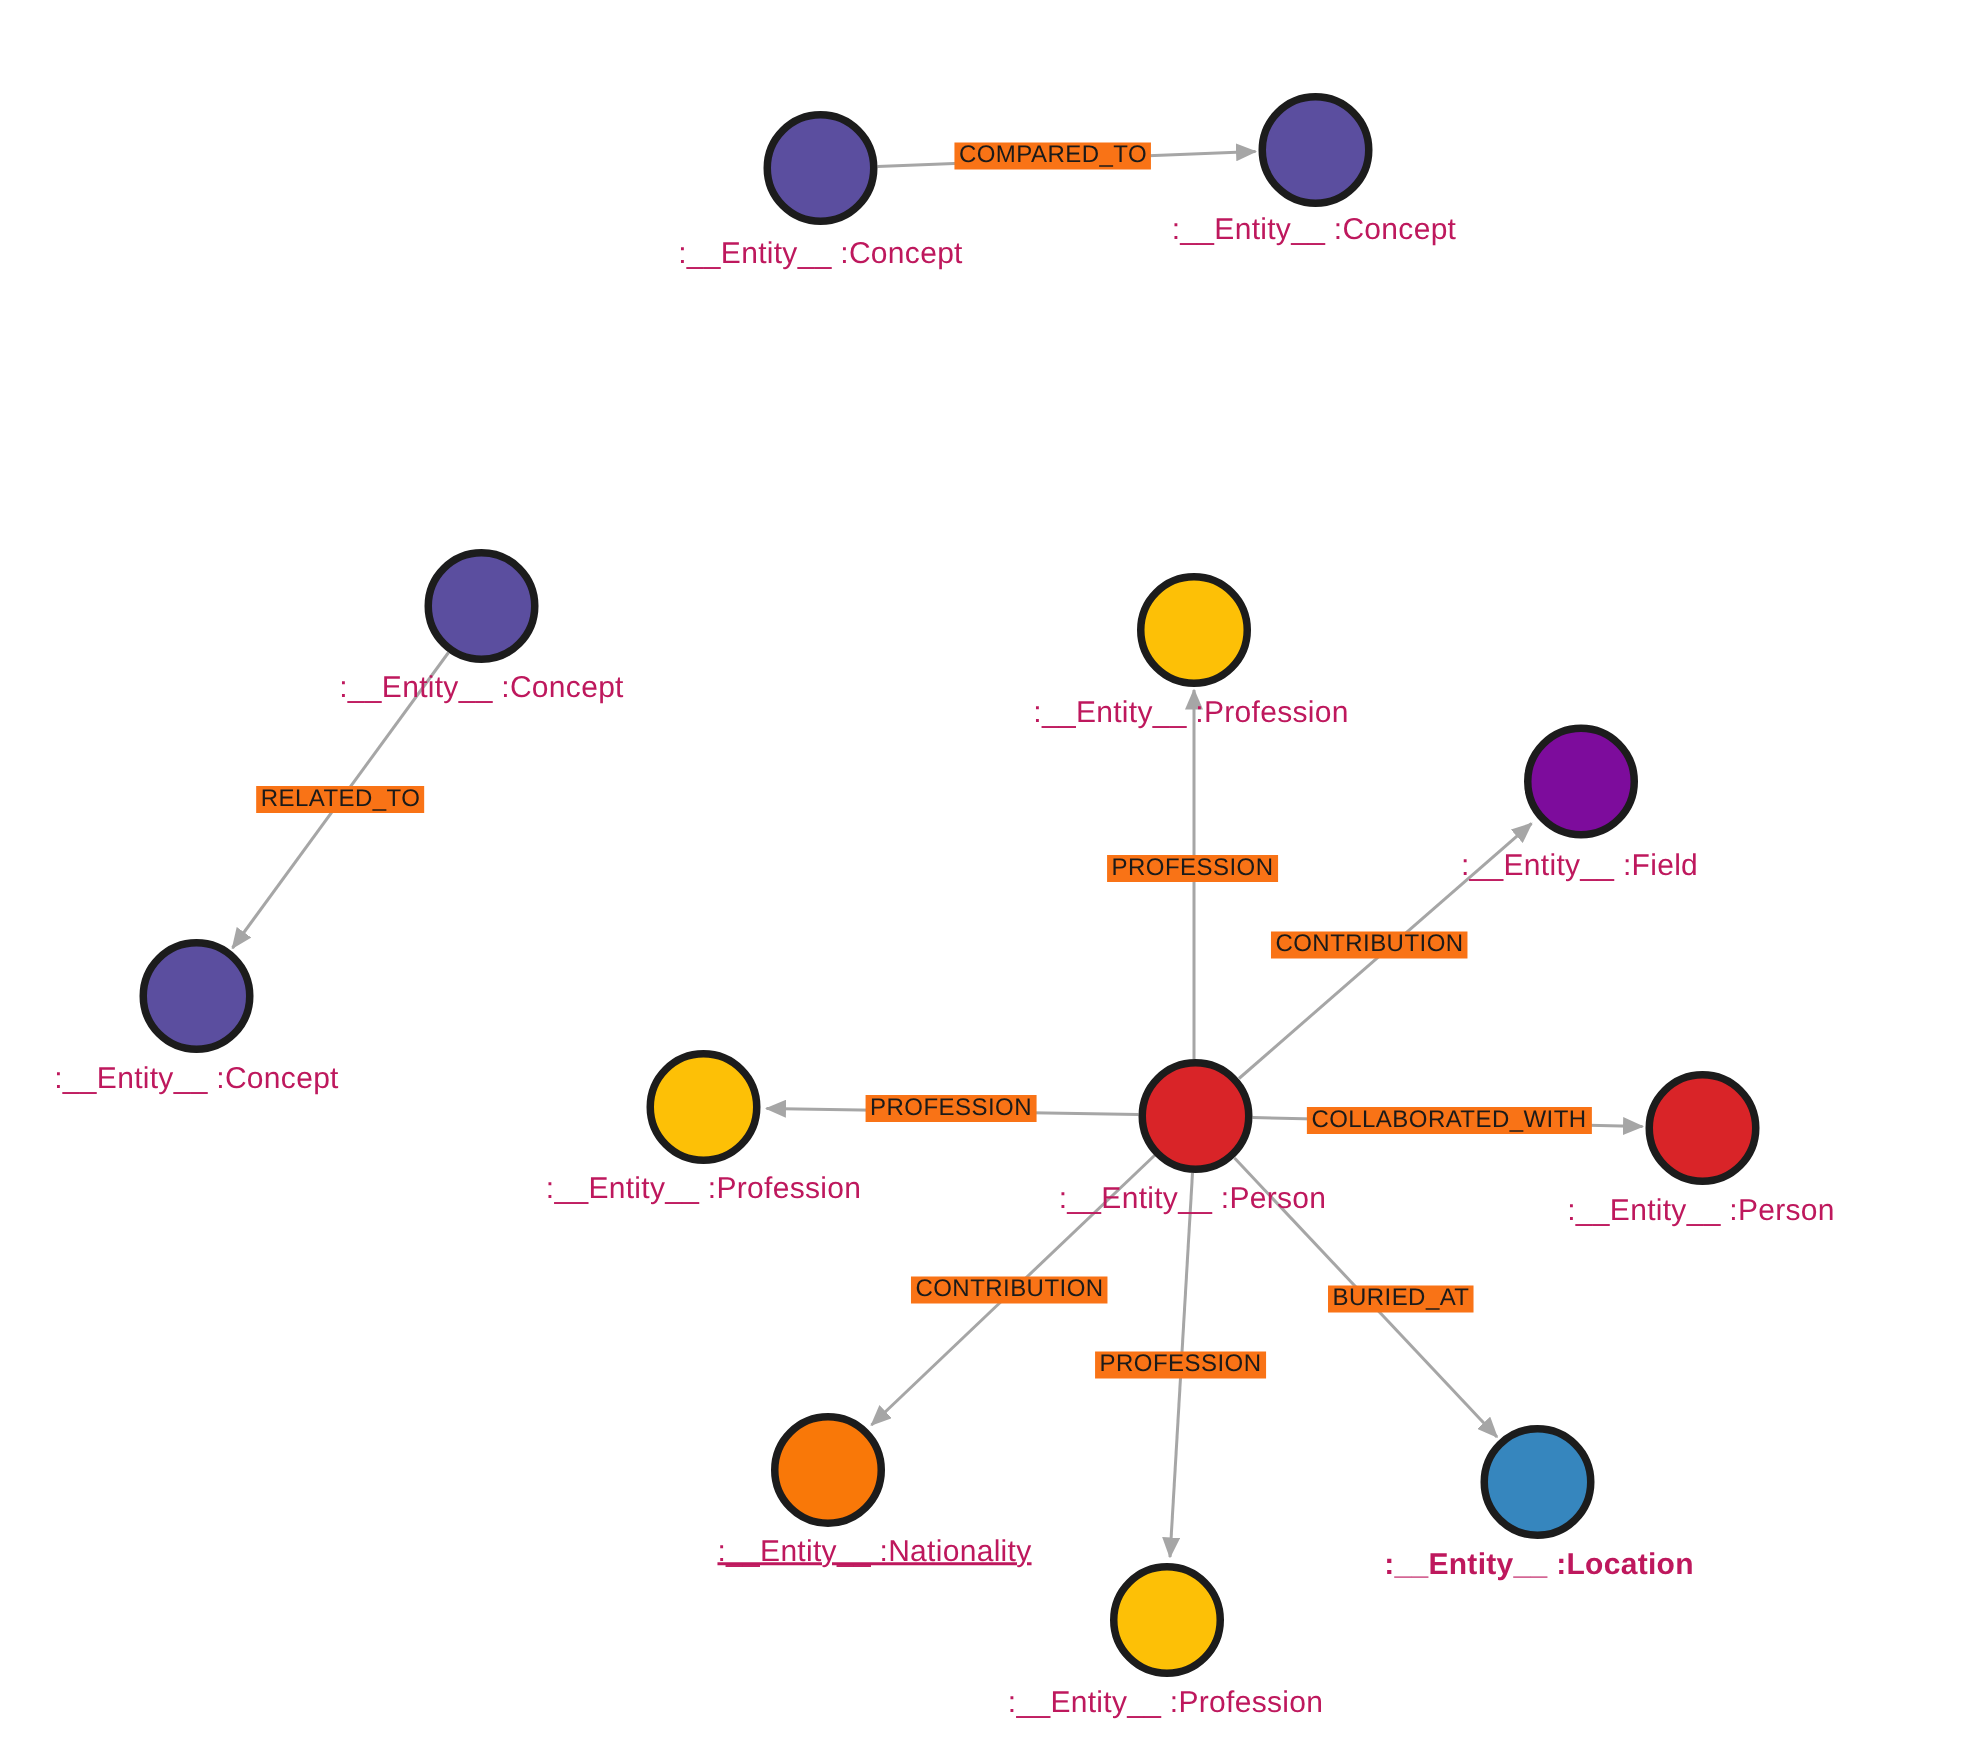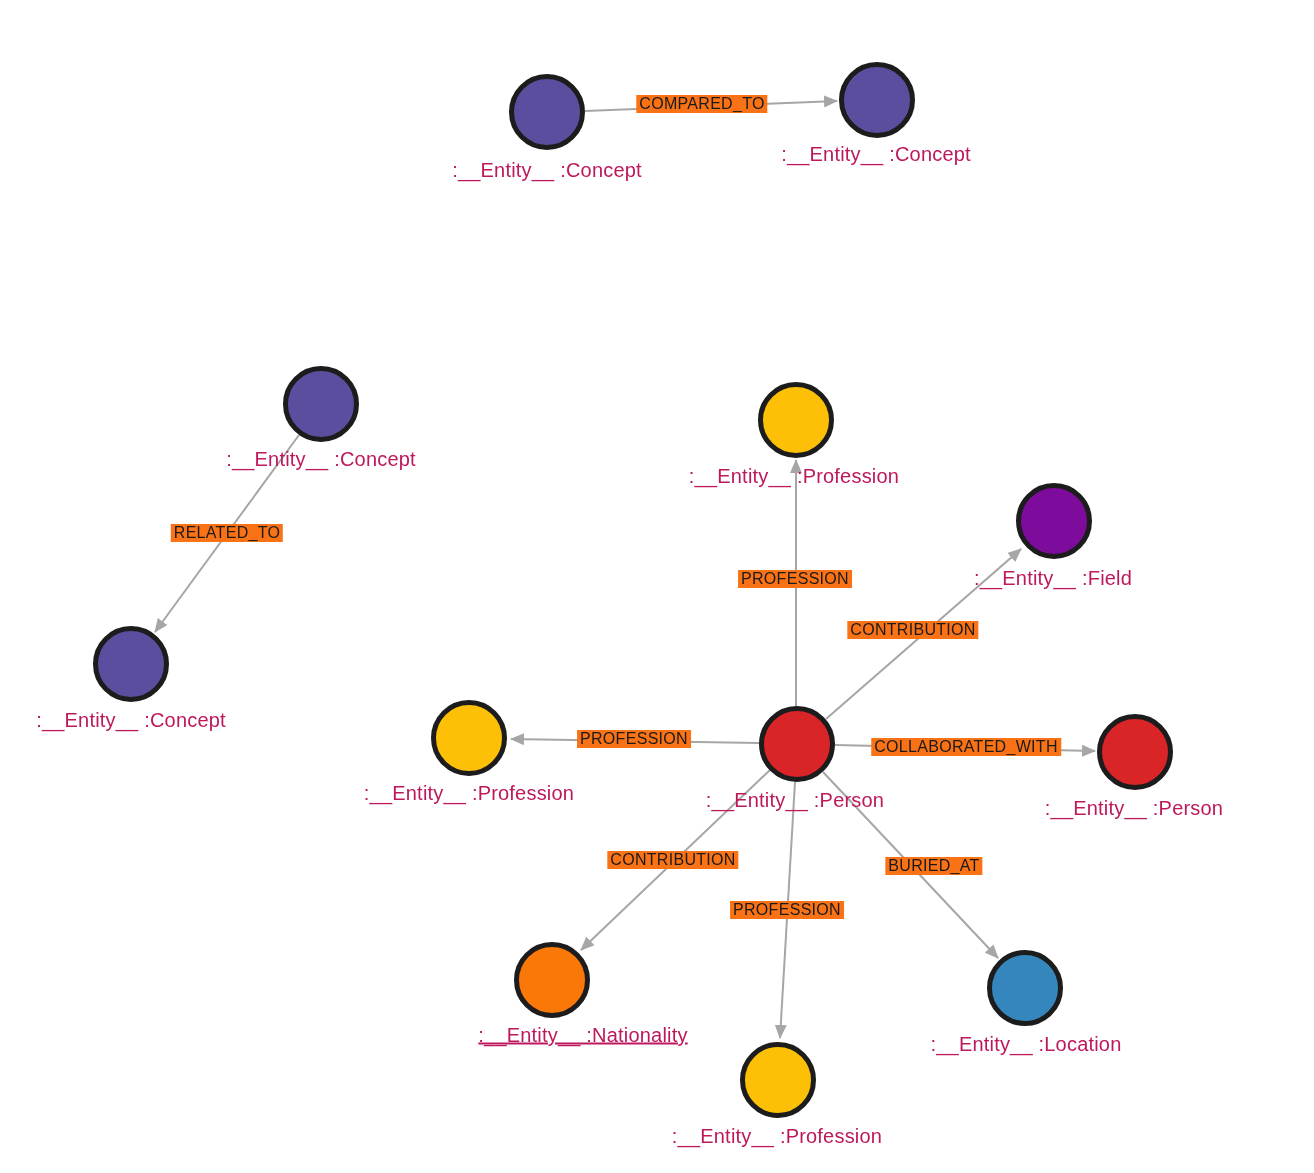--- a/index.html
+++ b/index.html
@@ -93,21 +93,21 @@
   <div class="node" style="left: 469px; top: 738px; background-color: rgb(253, 192, 6);"></div>
 
   <div class="node-label" style="left:547px;  top:170px;">:__Entity__ :Concept</div>
   <div class="node-label" style="left:876px;  top:154px;">:__Entity__ :Concept</div>
   <div class="node-label" style="left:321px;  top:459px;">:__Entity__ :Concept</div>
   <div class="node-label" style="left:131px;  top:720px;">:__Entity__ :Concept</div>
   <div class="node-label" style="left:795px;  top:800px;">:__Entity__ :Person</div>
   <div class="node-label" style="left:794px;  top:476px;">:__Entity__ :Profession</div>
   <div class="node-label" style="left:1053px; top:578px;">:__Entity__ :Field</div>
   <div class="node-label" style="left:1134px; top:808px;">:__Entity__ :Person</div>
-  <div class="node-label" style="left:1026px; top:1044px;">:__Entity__ :Location</div>
+  <div class="node-label" style="left:1026px; top:1044px;font-weight:bold;">:__Entity__ :Location</div>
   <div class="node-label" style="left:777px;  top:1136px;">:__Entity__ :Profession</div>
   <div class="node-label" style="left:583px;  top:1035px;text-decoration:underline;">:__Entity__ :Nationality</div>
   <div class="node-label" style="left:469px;  top:793px;">:__Entity__ :Profession</div>
 
   <div class="rel-label" style="left:702px; top:104px;">COMPARED_TO</div>
   <div class="rel-label" style="left:227px; top:533px;">RELATED_TO</div>
   <div class="rel-label" style="left:795px; top:579px;">PROFESSION</div>
   <div class="rel-label" style="left:913px; top:630px;">CONTRIBUTION</div>
   <div class="rel-label" style="left:966px; top:747px;text-align:center;">COLLABORATED_WITH</div>
   <div class="rel-label" style="left:934px; top:866px;">BURIED_AT</div>

